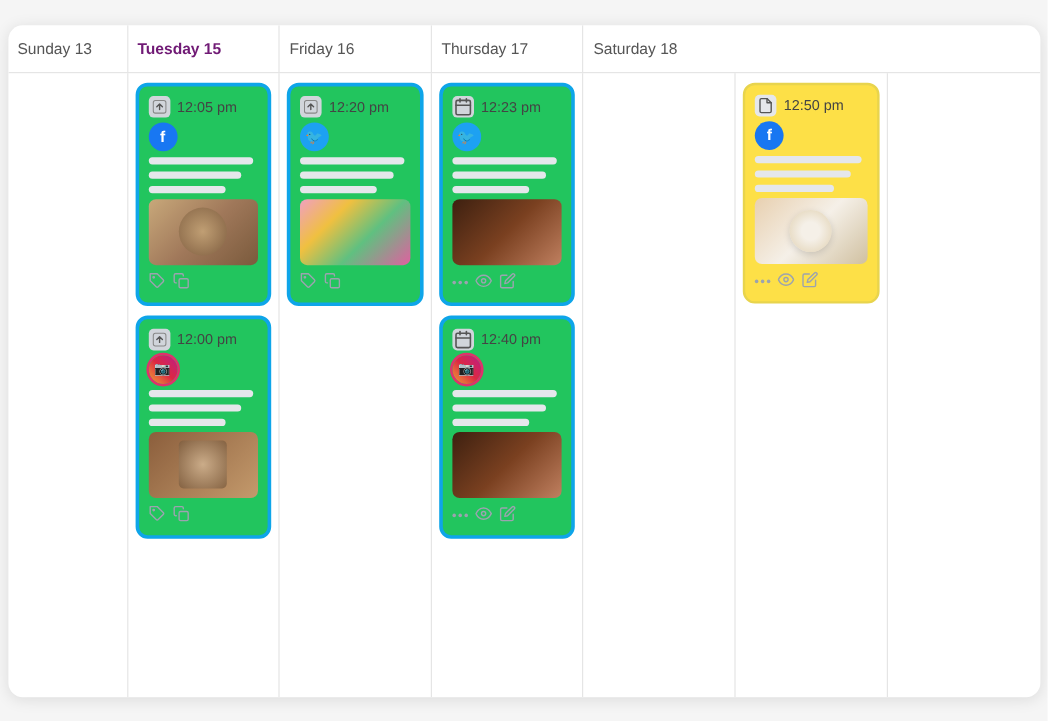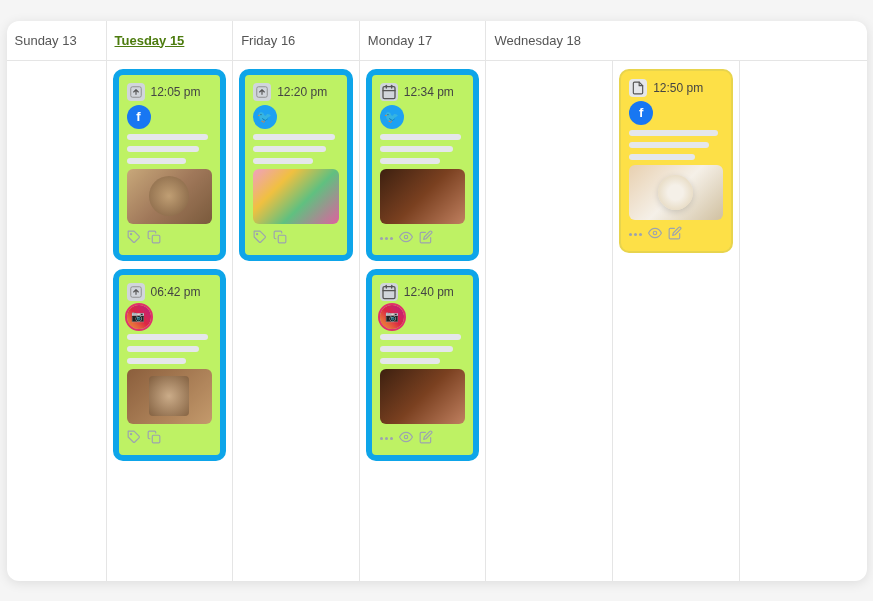--- a/index.html
+++ b/index.html
@@ -25,37 +25,37 @@
     }
     .day-header {
       padding: 12px 8px;
       text-align: left;
       font-size: 13px;
       font-weight: 500;
       color: #555;
       border-right: 1px solid #e5e5e5;
     }
     .day-header:last-child { border-right: none; }
-    .day-header.today { color: #4d7c0f; font-weight: 600; text-decoration: underline; }
+    .day-header.today { color: #701a75; font-weight: 600; }
     .calendar-body {
       display: grid;
       grid-template-columns: 100px repeat(6, 1fr);
       min-height: 520px;
     }
     .day-column {
       border-right: 1px solid #e5e5e5;
       padding: 8px 6px;
       display: flex;
       flex-direction: column;
       gap: 8px;
     }
     .day-column:last-child { border-right: none; }
     .post-card {
-      background: #bef264;
-      border: 6px solid #0ea5e9;
+      background: #22c55e;
+      border: 3px solid #0ea5e9;
       border-radius: 10px;
       padding: 8px;
       display: flex;
       flex-direction: column;
       gap: 4px;
       font-size: 11px;
     }
     .post-card.highlighted {
       border: 2px solid #e8d44d;
       background: #fde047;
@@ -184,22 +184,22 @@
   </style>
 </head>
 <body>
 
 <div class="calendar-container">
 
   <div class="calendar-header">
     <div class="day-header">Sunday 13</div>
     <div class="day-header today">Tuesday 15</div>
     <div class="day-header">Friday 16</div>
-    <div class="day-header">Monday 17</div>
-    <div class="day-header">Wednesday 18</div>
+    <div class="day-header">Thursday 17</div>
+    <div class="day-header">Saturday 18</div>
   </div>
 
   <div class="calendar-body">
 
     <div class="day-column"></div>
 
     <div class="day-column">
 
       <div class="post-card">
         <div class="post-card-header">
@@ -235,21 +235,21 @@
       </div>
 
       <div class="post-card">
         <div class="post-card-header">
           <span class="post-icon-upload">
             <svg class="icon-svg" viewBox="0 0 24 24">
                 <path d="M12 16V8M8 12l4-4 4 4" stroke="#555" stroke-width="2" stroke-linecap="round" stroke-linejoin="round" fill="none"></path>
                 <rect x="3" y="3" width="18" height="18" rx="3" stroke="#888" stroke-width="1.5" fill="none"></rect>
               </svg>
           </span>
-          <span class="post-time">06:42 pm</span>
+          <span class="post-time">12:00 pm</span>
         </div>
         <span class="social-icon social-instagram" style="font-size:11px;font-weight:normal;">📷</span>
         <div class="text-line long"></div>
         <div class="text-line medium"></div>
         <div class="text-line short"></div>
         <div class="post-image post-image-food1" style="height:55px;border-radius:6px;background:linear-gradient(135deg,#8b5e3c,#c49a6c);">
           <div style="width:40px;height:40px;background:radial-gradient(circle,#d4b896,#7a5a3c);border-radius:4px;opacity:0.8;"></div>
         </div>
         <div class="post-actions">
           <span class="action-icon">
@@ -306,21 +306,21 @@
       <div class="post-card">
         <div class="post-card-header">
           <span class="post-icon-calendar">
             <svg width="16" height="16" viewBox="0 0 24 24" fill="none" stroke="#555" stroke-width="2" stroke-linecap="round" stroke-linejoin="round">
                 <rect x="3" y="4" width="18" height="18" rx="2"></rect>
                 <line x1="16" y1="2" x2="16" y2="6"></line>
                 <line x1="8" y1="2" x2="8" y2="6"></line>
                 <line x1="3" y1="10" x2="21" y2="10"></line>
               </svg>
           </span>
-          <span class="post-time">12:34 pm</span>
+          <span class="post-time">12:23 pm</span>
         </div>
         <span class="social-icon social-twitter" style="font-size:12px;">🐦</span>
         <div class="text-line long"></div>
         <div class="text-line medium"></div>
         <div class="text-line short"></div>
         <div class="post-image" style="height:55px;border-radius:6px;background:linear-gradient(135deg,#3d2010,#7a4020,#c08060);"></div>
         <div class="post-actions">
           <span class="action-icon">
             <span class="action-dots">
                 <span class="dot"></span>

